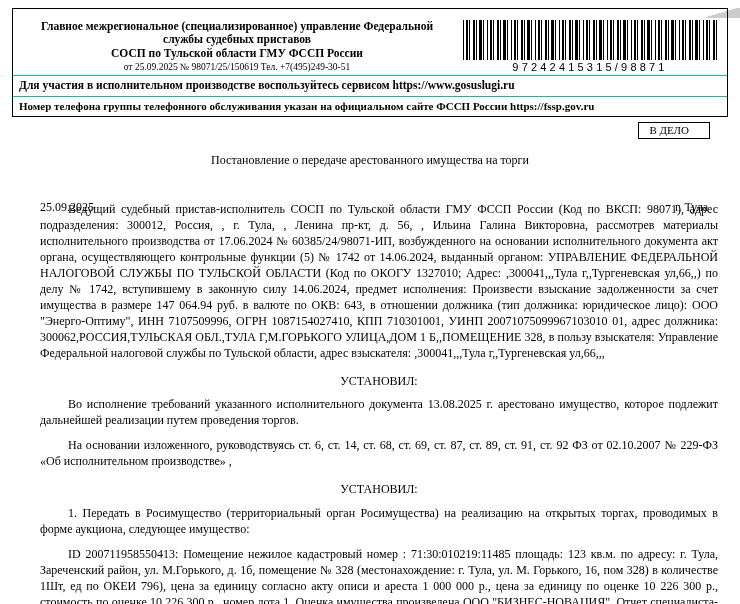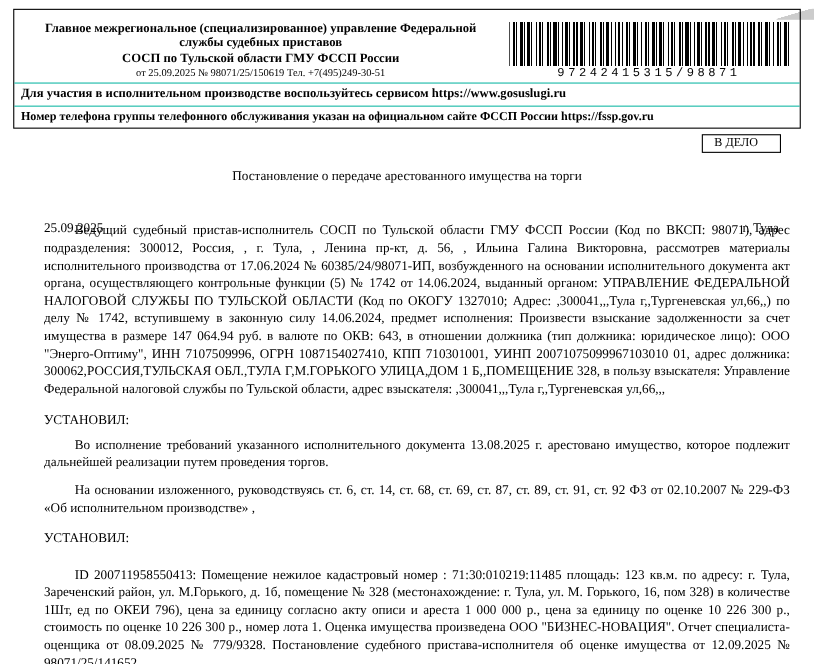--- a/index.html
+++ b/index.html
@@ -68,21 +68,21 @@
       repeating-linear-gradient(to right,
         #000 0px, #000 1px, #fff 1px, #fff 3px,
         #000 3px, #000 5px, #fff 5px, #fff 6px,
         #000 6px, #000 7px, #fff 7px, #fff 10px,
         #000 10px, #000 12px, #fff 12px, #fff 13px,
         #000 13px, #000 14px, #fff 14px, #fff 16px,
         #000 16px, #000 19px, #fff 19px, #fff 20px,
         #000 20px, #000 21px, #fff 21px, #fff 24px);
   }
   .barcode-num {
-    font-family: Liberation Mono, monospace;
+    font-family: Liberation Sans, sans-serif;
     font-size: 11px;
     letter-spacing: 3.2px;
     margin-top: 1px;
   }
   .header-line {
     border-top: 1px solid #14b8a6;
     padding: 3px 6px 3px 6px;
     font-size: 11.5px;
     font-weight: bold;
     line-height: 1.2;
@@ -131,20 +131,21 @@
     margin: 2px 22px 0 40px;
     font-size: 12px;
     line-height: 1.33;
     text-align: justify;
   }
   .body p {
     margin: 0 0 0 0;
     text-indent: 28px;
   }
   .center-head {
+    text-align: center;
     margin: 12px 0 8px 0;
     text-indent: 0;
     font-size: 12px;
   }
   .gap {
     height: 9px;
   }
   .corner-mark {
     position: absolute;
     top: 0;
@@ -192,17 +193,18 @@
     <p>Ведущий судебный пристав-исполнитель СОСП по Тульской области ГМУ ФССП России (Код по ВКСП: 98071), адрес подразделения: 300012, Россия, , г. Тула, , Ленина пр-кт, д. 56, , Ильина Галина Викторовна, рассмотрев материалы исполнительного производства от 17.06.2024 № 60385/24/98071-ИП, возбужденного на основании исполнительного документа акт органа, осуществляющего контрольные функции (5) № 1742 от 14.06.2024, выданный органом: УПРАВЛЕНИЕ ФЕДЕРАЛЬНОЙ НАЛОГОВОЙ СЛУЖБЫ ПО ТУЛЬСКОЙ ОБЛАСТИ (Код по ОКОГУ 1327010; Адрес: ,300041,,,Тула г,,Тургеневская ул,66,,) по делу № 1742, вступившему в законную силу 14.06.2024, предмет исполнения: Произвести взыскание задолженности за счет имущества в размере 147 064.94 руб. в валюте по ОКВ: 643, в отношении должника  (тип должника: юридическое лицо): ООО "Энерго-Оптиму", ИНН 7107509996,   ОГРН 1087154027410,  КПП  710301001,  УИНП   20071075099967103010 01, адрес должника: 300062,РОССИЯ,ТУЛЬСКАЯ ОБЛ.,ТУЛА Г,М.ГОРЬКОГО УЛИЦА,ДОМ 1 Б,,ПОМЕЩЕНИЕ 328, в пользу взыскателя: Управление Федеральной налоговой службы по Тульской области, адрес взыскателя: ,300041,,,Тула г,,Тургеневская ул,66,,,</p>
 
     <div class="center-head">УСТАНОВИЛ:</div>
 
     <p>Во исполнение требований указанного исполнительного документа 13.08.2025 г. арестовано имущество, которое подлежит дальнейшей реализации путем проведения торгов.</p>
     <div class="gap"></div>
     <p>На основании изложенного, руководствуясь ст. 6, ст. 14, ст. 68, ст. 69, ст. 87, ст. 89, ст. 91, ст. 92 ФЗ от 02.10.2007 № 229-ФЗ «Об исполнительном производстве» ,</p>
 
     <div class="center-head">УСТАНОВИЛ:</div>
 
+    <p>1. Передать в Росимущество (территориальный орган Росимущества) на реализацию на открытых торгах, проводимых в форме аукциона, следующее имущество:</p>
     <div class="gap"></div>
     <p>ID 200711958550413: Помещение нежилое кадастровый номер : 71:30:010219:11485 площадь: 123 кв.м. по адресу: г. Тула, Зареченский район, ул. М.Горького, д. 1б, помещение № 328 (местонахождение: г. Тула, ул. М. Горького, 16, пом 328) в количестве 1Шт, ед по ОКЕИ 796), цена за единицу согласно акту описи и ареста 1 000 000 р., цена за единицу по оценке 10 226 300 р., стоимость по оценке 10 226 300 р., номер лота 1. Оценка имущества произведена ООО "БИЗНЕС-НОВАЦИЯ". Отчет специалиста-оценщика от 08.09.2025 № 779/9328. Постановление судебного пристава-исполнителя об оценке имущества от 12.09.2025 № 98071/25/141652.</p>
 
   </div>
 </div>
 
 </body></html>

